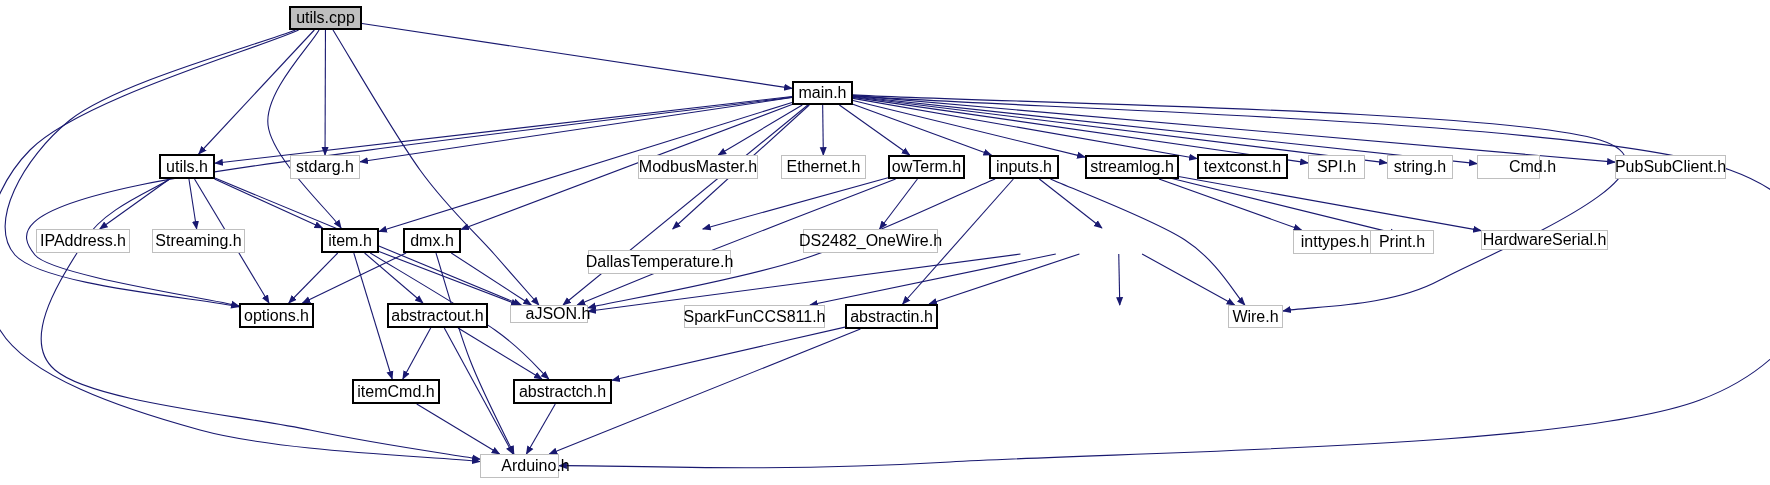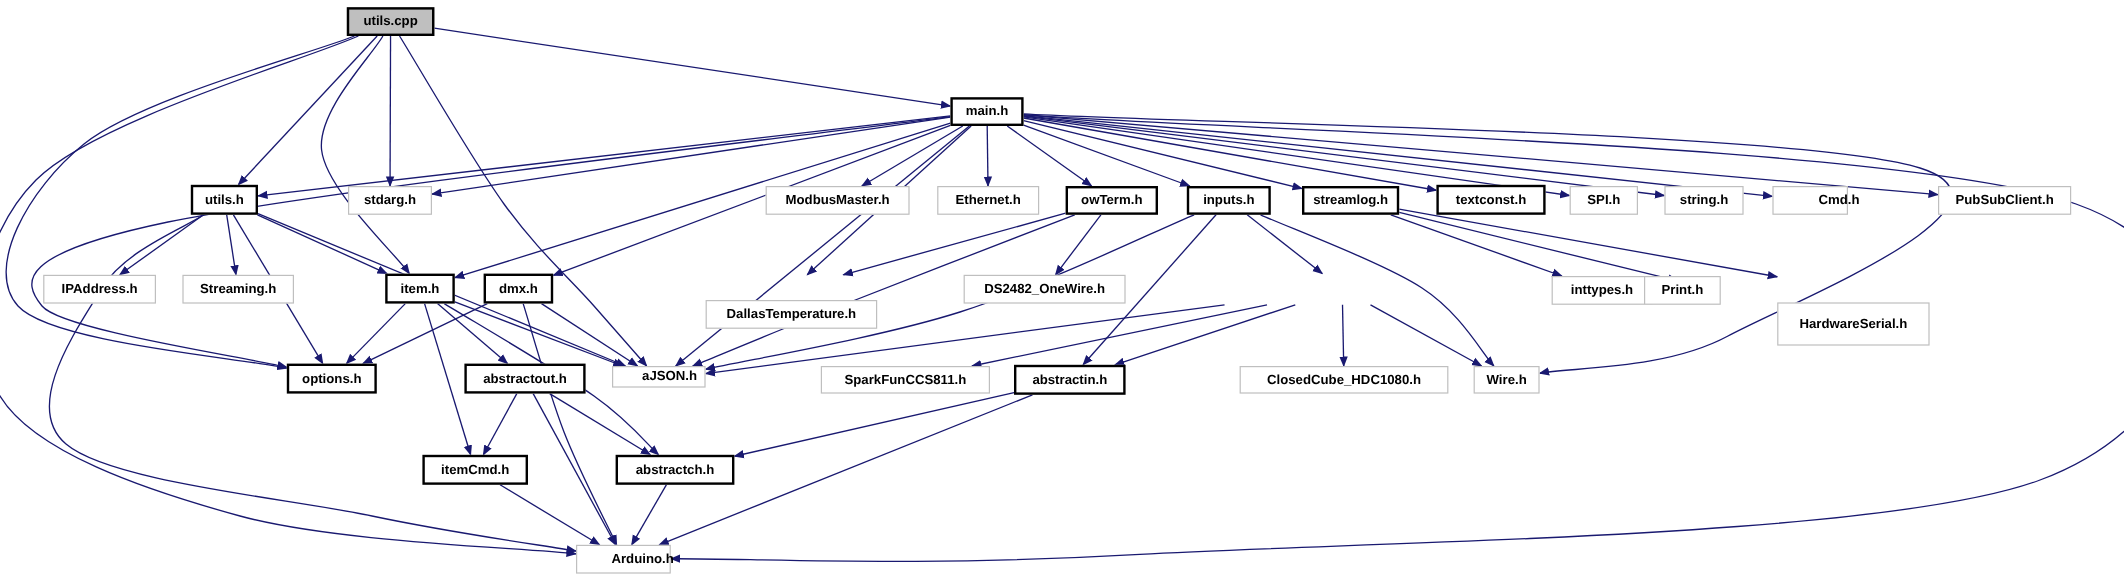--- a/index.html
+++ b/index.html
@@ -10,25 +10,24 @@
     font-family:"Liberation Sans", sans-serif;
     overflow:hidden;
   }
   #edge-layer{position:absolute;left:0;top:0;z-index:1;}
   .node{
     position:absolute;
     display:flex;align-items:center;justify-content:center;
     box-sizing:border-box;
     background:#ffffff;
     color:#000000;
-    font-size:11px;
+    font-size:16px;
     white-space:nowrap;
     z-index:2;
     cursor:default;
-    font-weight:bold;
   }
   .node.external{border:1px solid #bfbfbf;}
   .node.project{border:2px solid #000000;cursor:pointer;}
   .node.root{border:2px solid #000000;background:#bfbfbf;}
 </style>
 </head>
 <body>
 
 <div id="graph">
     <svg width="1770" height="485" viewBox="0 0 1770 485" id="edge-layer">
@@ -101,38 +100,37 @@
       <path d="M555.2852348993289,404 L526.4261744966443,454" fill="none" stroke="#191970" stroke-width="1.1" marker-end="url(#ah)"></path>
     </svg>
     <div class="node root" style="left: 289px; top: 6px; width: 73px; height: 24px;">utils.cpp</div>
     <div class="node project" style="left: 792px; top: 81px; width: 61px; height: 24px;">main.h</div>
     <div class="node project" style="left: 159px; top: 154px; width: 56px; height: 25px;">utils.h</div>
     <div class="node external" style="left: 290px; top: 155px; width: 70px; height: 24px;">stdarg.h</div>
     <div class="node external" style="left: 638px; top: 155px; width: 120px; height: 24px;">ModbusMaster.h</div>
     <div class="node external" style="left: 781px; top: 155px; width: 85px; height: 24px;">Ethernet.h</div>
     <div class="node project" style="left: 888px; top: 155px; width: 77px; height: 24px;">owTerm.h</div>
     <div class="node project" style="left: 989px; top: 155px; width: 70px; height: 24px;">inputs.h</div>
-    <div class="node project" style="left: 1085px; top: 155px; width: 81px; height: 24px;">streamlog.h</div>
+    <div class="node project" style="left: 1085px; top: 155px; width: 94px; height: 24px;">streamlog.h</div>
     <div class="node project" style="left: 1197px; top: 154px; width: 91px; height: 25px;">textconst.h</div>
     <div class="node external" style="left: 1308px; top: 155px; width: 57px; height: 24px;">SPI.h</div>
     <div class="node external" style="left: 1387px; top: 155px; width: 66px; height: 24px;">string.h</div>
     <div class="node external" style="left: 1477px; top: 155px; width: 63px; height: 24px; padding-left: 48px;">Cmd.h</div>
     <div class="node external" style="left: 1615px; top: 155px; width: 111px; height: 24px;">PubSubClient.h</div>
     <div class="node external" style="left: 36px; top: 229px; width: 94px; height: 24px;">IPAddress.h</div>
     <div class="node external" style="left: 152px; top: 229px; width: 93px; height: 24px;">Streaming.h</div>
     <div class="node project" style="left: 321px; top: 228px; width: 58px; height: 25px;">item.h</div>
     <div class="node project" style="left: 403px; top: 228px; width: 58px; height: 25px;">dmx.h</div>
     <div class="node external" style="left: 588px; top: 229px; width: 143px; height: 24px; margin-top: 21px;">DallasTemperature.h</div>
     <div class="node external" style="left: 803px; top: 229px; width: 135px; height: 24px;">DS2482_OneWire.h</div>
     <div class="node external" style="left: 1293px; top: 230px; width: 84px; height: 24px;">inttypes.h</div>
     <div class="node external" style="left: 1370px; top: 230px; width: 64px; height: 24px;">Print.h</div>
-    <div class="node external" style="left: 1481px; top: 230px; width: 127px; height: 36px; margin-top: 22px;">HardwareSerial.h</div>
+    <div class="node external" style="left: 1481px; top: 230px; width: 127px; height: 20px;">HardwareSerial.h</div>
     <div class="node project" style="left: 239px; top: 303px; width: 75px; height: 25px;">options.h</div>
     <div class="node project" style="left: 387px; top: 303px; width: 101px; height: 25px;">abstractout.h</div>
     <div class="node external" style="left: 510px; top: 305px; width: 78px; height: 18px; padding-left: 18px;">aJSON.h</div>
     <div class="node external" style="left: 684px; top: 305px; width: 141px; height: 23px;">SparkFunCCS811.h</div>
     <div class="node project" style="left: 845px; top: 304px; width: 93px; height: 25px;">abstractin.h</div>
-    <div class="node external" style="left: 1033px; top: 305px; width: 174px; height: 23px;">ClosedCube_HDC1080.h</div>
     <div class="node external" style="left: 1228px; top: 305px; width: 55px; height: 23px;">Wire.h</div>
     <div class="node project" style="left: 352px; top: 379px; width: 88px; height: 25px;">itemCmd.h</div>
     <div class="node project" style="left: 513px; top: 379px; width: 99px; height: 25px;">abstractch.h</div>
     <div class="node external" style="left: 480px; top: 454px; width: 79px; height: 24px; padding-left: 32px;">Arduino.h</div>
   </div>
 
 </body></html>

